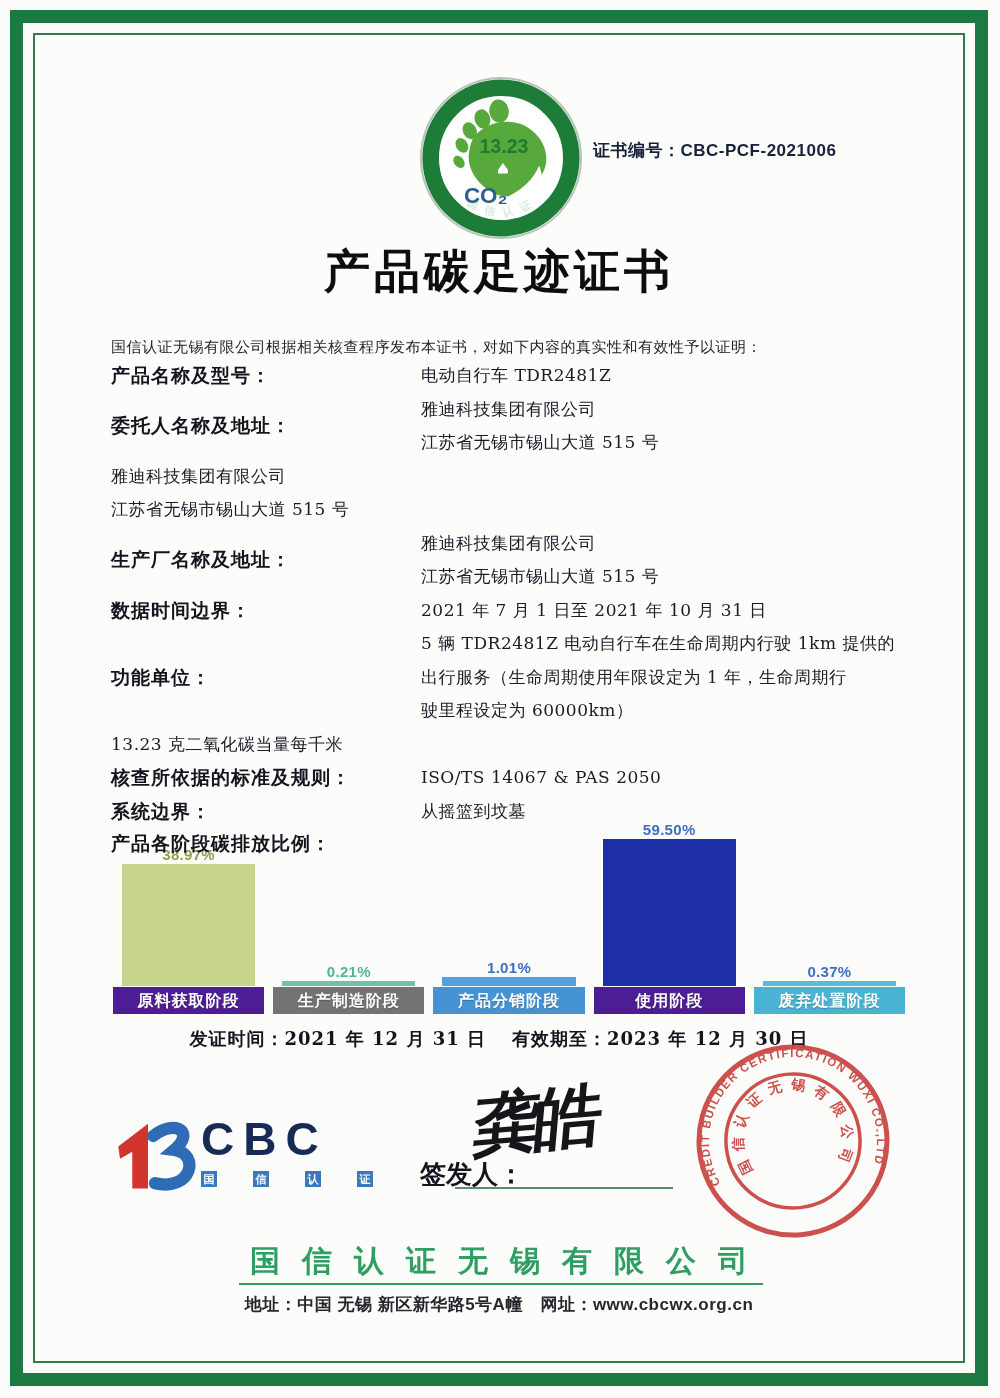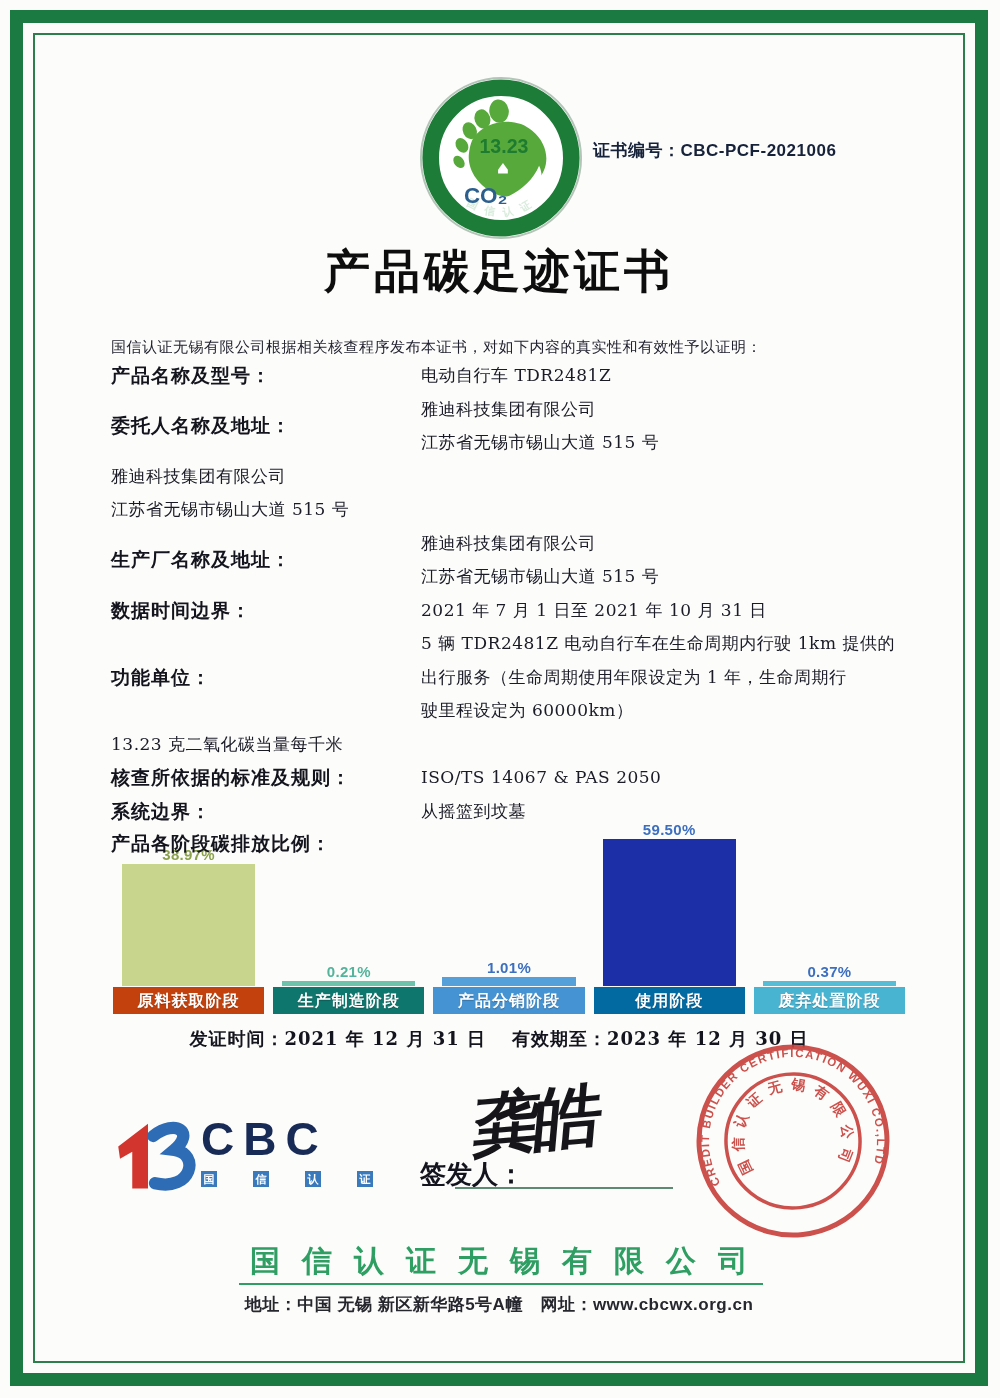--- a/index.html
+++ b/index.html
@@ -161,36 +161,36 @@
           <div class="fvalue">
             <div class="">从摇篮到坟墓</div>
           </div>
         </div>
       </div>
 
     <div class="chart" id="chart">
         <div class="chart-col">
           <div class="pct-label" style="color: rgb(139, 162, 75);">38.97%</div>
           <div class="bar" style="height: 122px; background: rgb(199, 214, 140);"></div>
-          <div class="banner" style="background: #c2410c;">原料获取阶段</div>
+          <div class="banner" style="background: #4c1d95;">原料获取阶段</div>
         </div>
         <div class="chart-col">
           <div class="pct-label" style="color: rgb(83, 180, 155);">0.21%</div>
           <div class="bar" style="height: 5px; background: rgb(110, 194, 171);"></div>
-          <div class="banner" style="background: #0f766e;">生产制造阶段</div>
+          <div class="banner" style="background: #737373;">生产制造阶段</div>
         </div>
         <div class="chart-col">
           <div class="pct-label" style="color: rgb(60, 111, 192);">1.01%</div>
           <div class="bar" style="height: 9px; background: rgb(85, 160, 217);"></div>
           <div class="banner" style="background: rgb(69, 147, 210);">产品分销阶段</div>
         </div>
         <div class="chart-col">
           <div class="pct-label" style="color: rgb(60, 111, 192);">59.50%</div>
           <div class="bar" style="height: 147px; background: rgb(28, 47, 167);"></div>
-          <div class="banner" style="background: #0369a1;">使用阶段</div>
+          <div class="banner" style="background: #4c1d95;">使用阶段</div>
         </div>
         <div class="chart-col">
           <div class="pct-label" style="color: rgb(60, 111, 192);">0.37%</div>
           <div class="bar" style="height: 5px; background: rgb(87, 188, 214);"></div>
           <div class="banner" style="background: rgb(73, 180, 210);">废弃处置阶段</div>
         </div>
       </div>
     <div class="chart-heading">产品各阶段碳排放比例：</div>
 
     <div class="issue-line">

